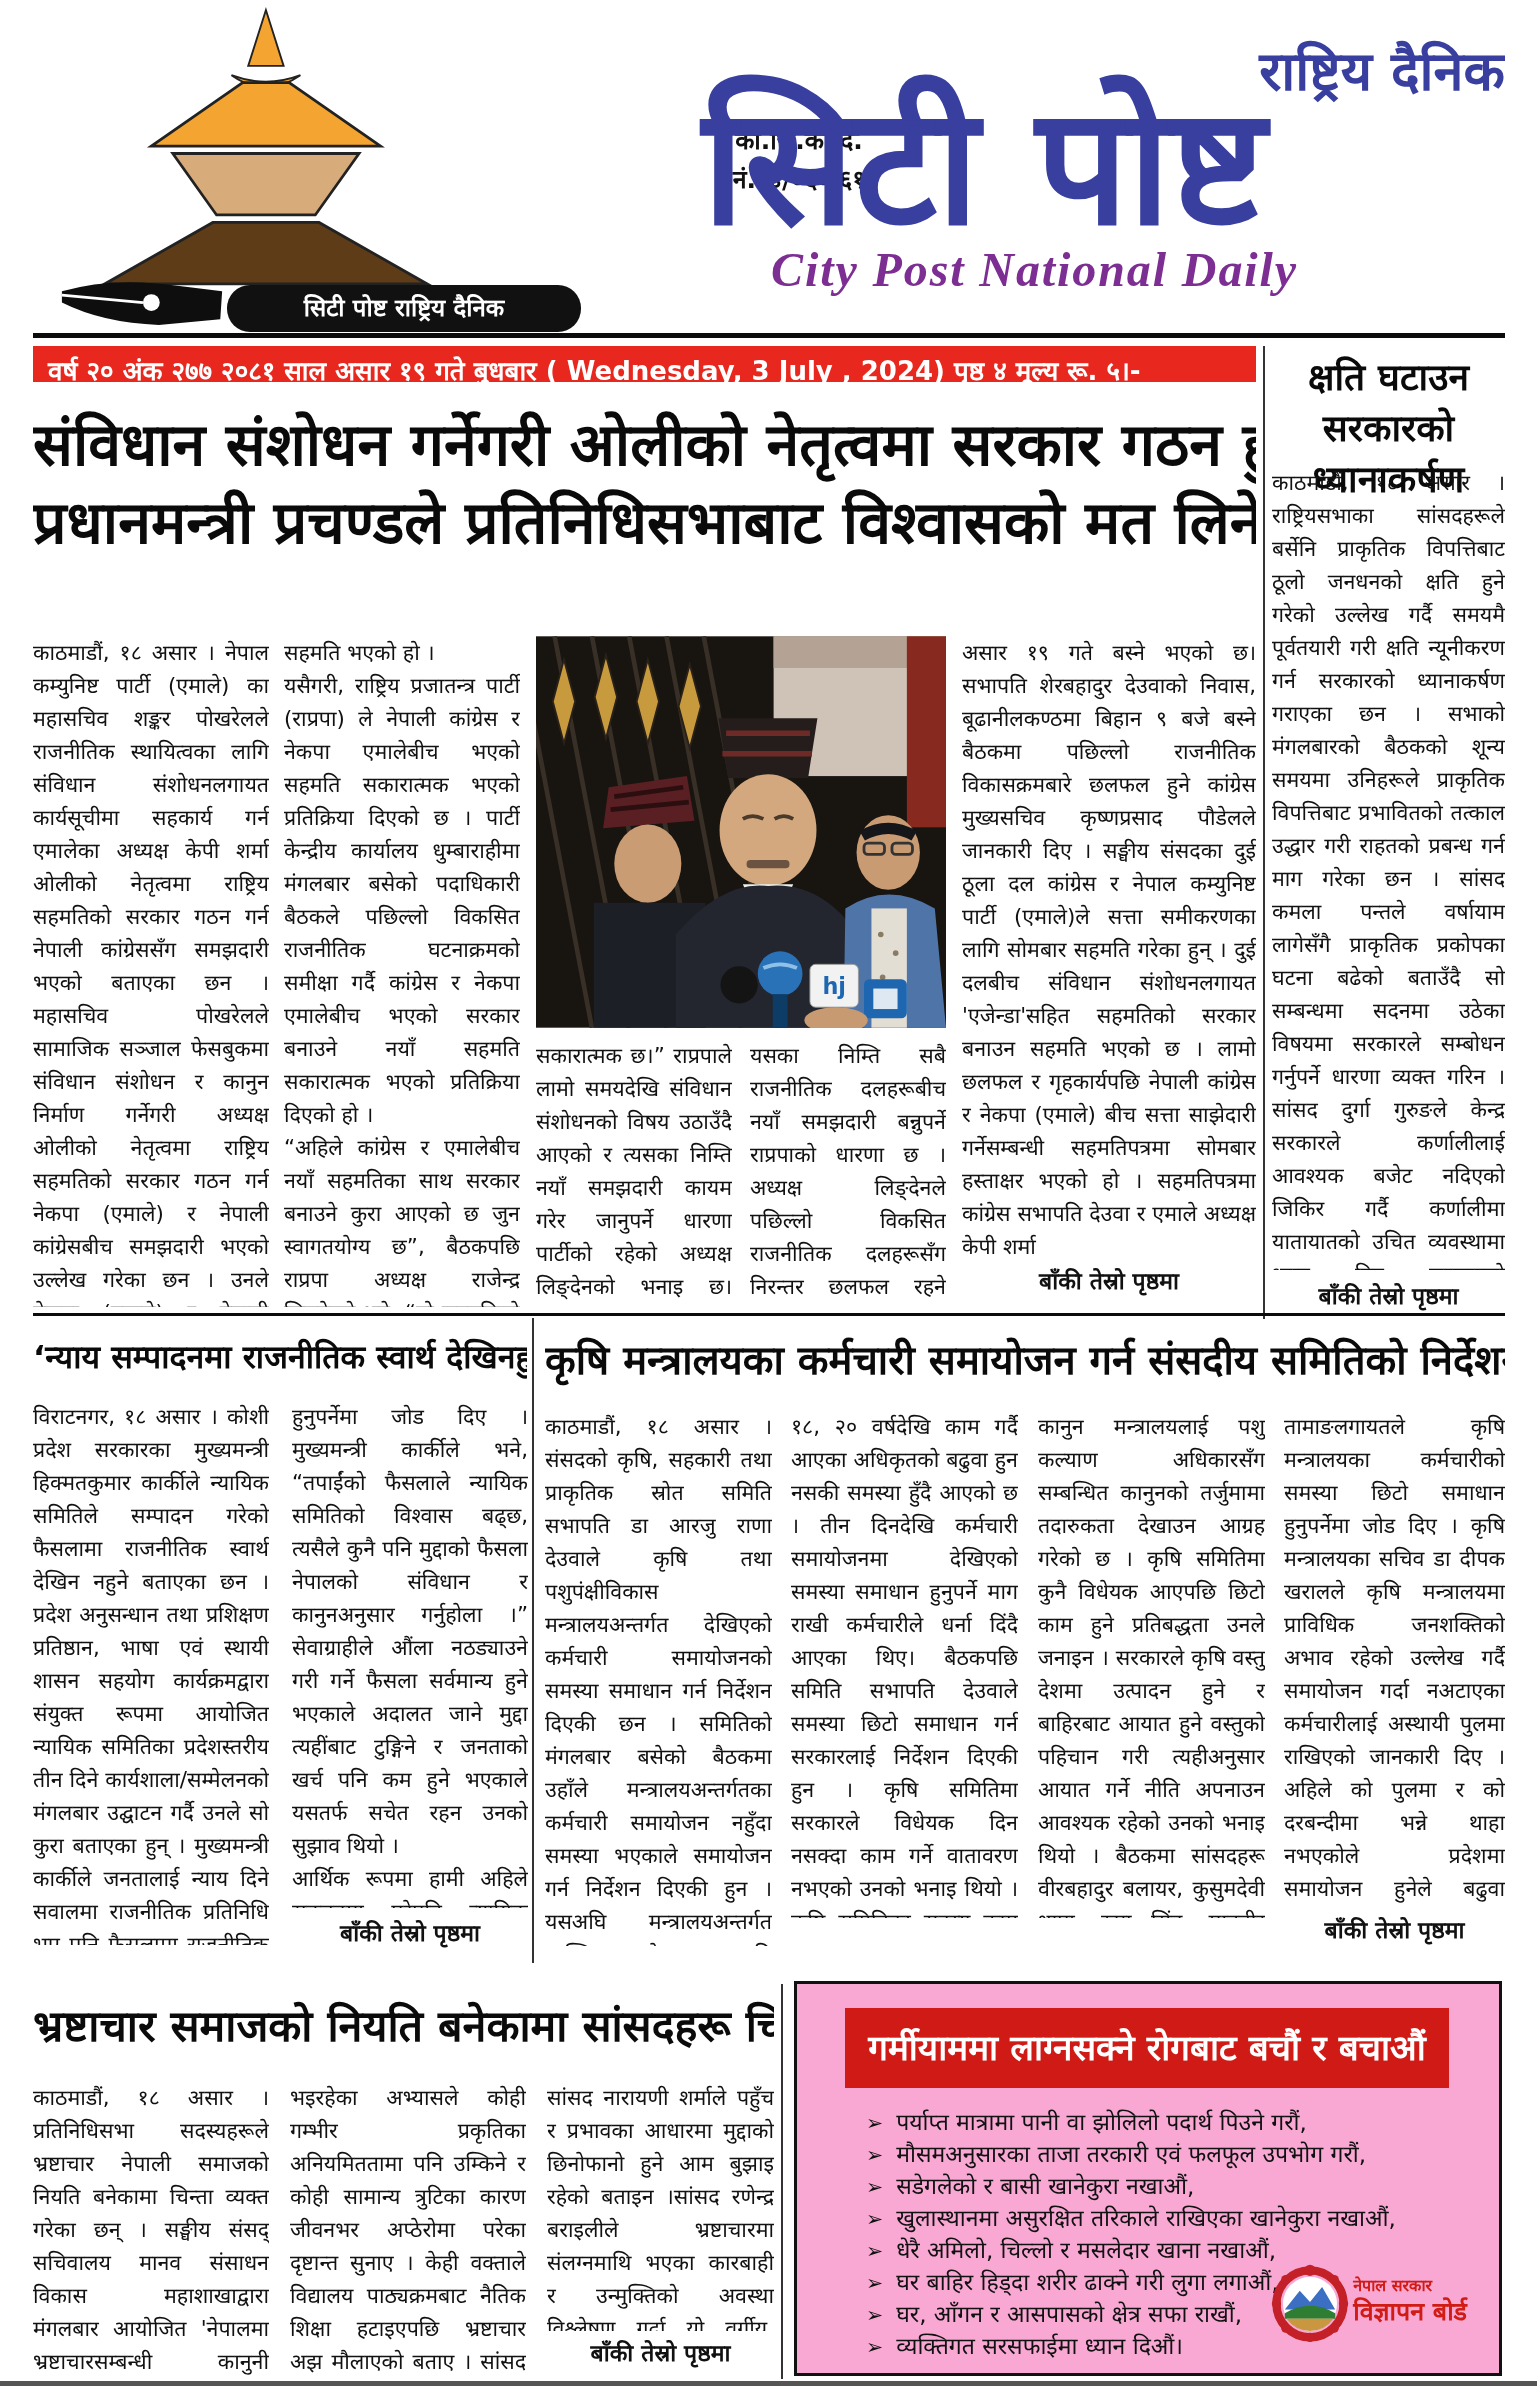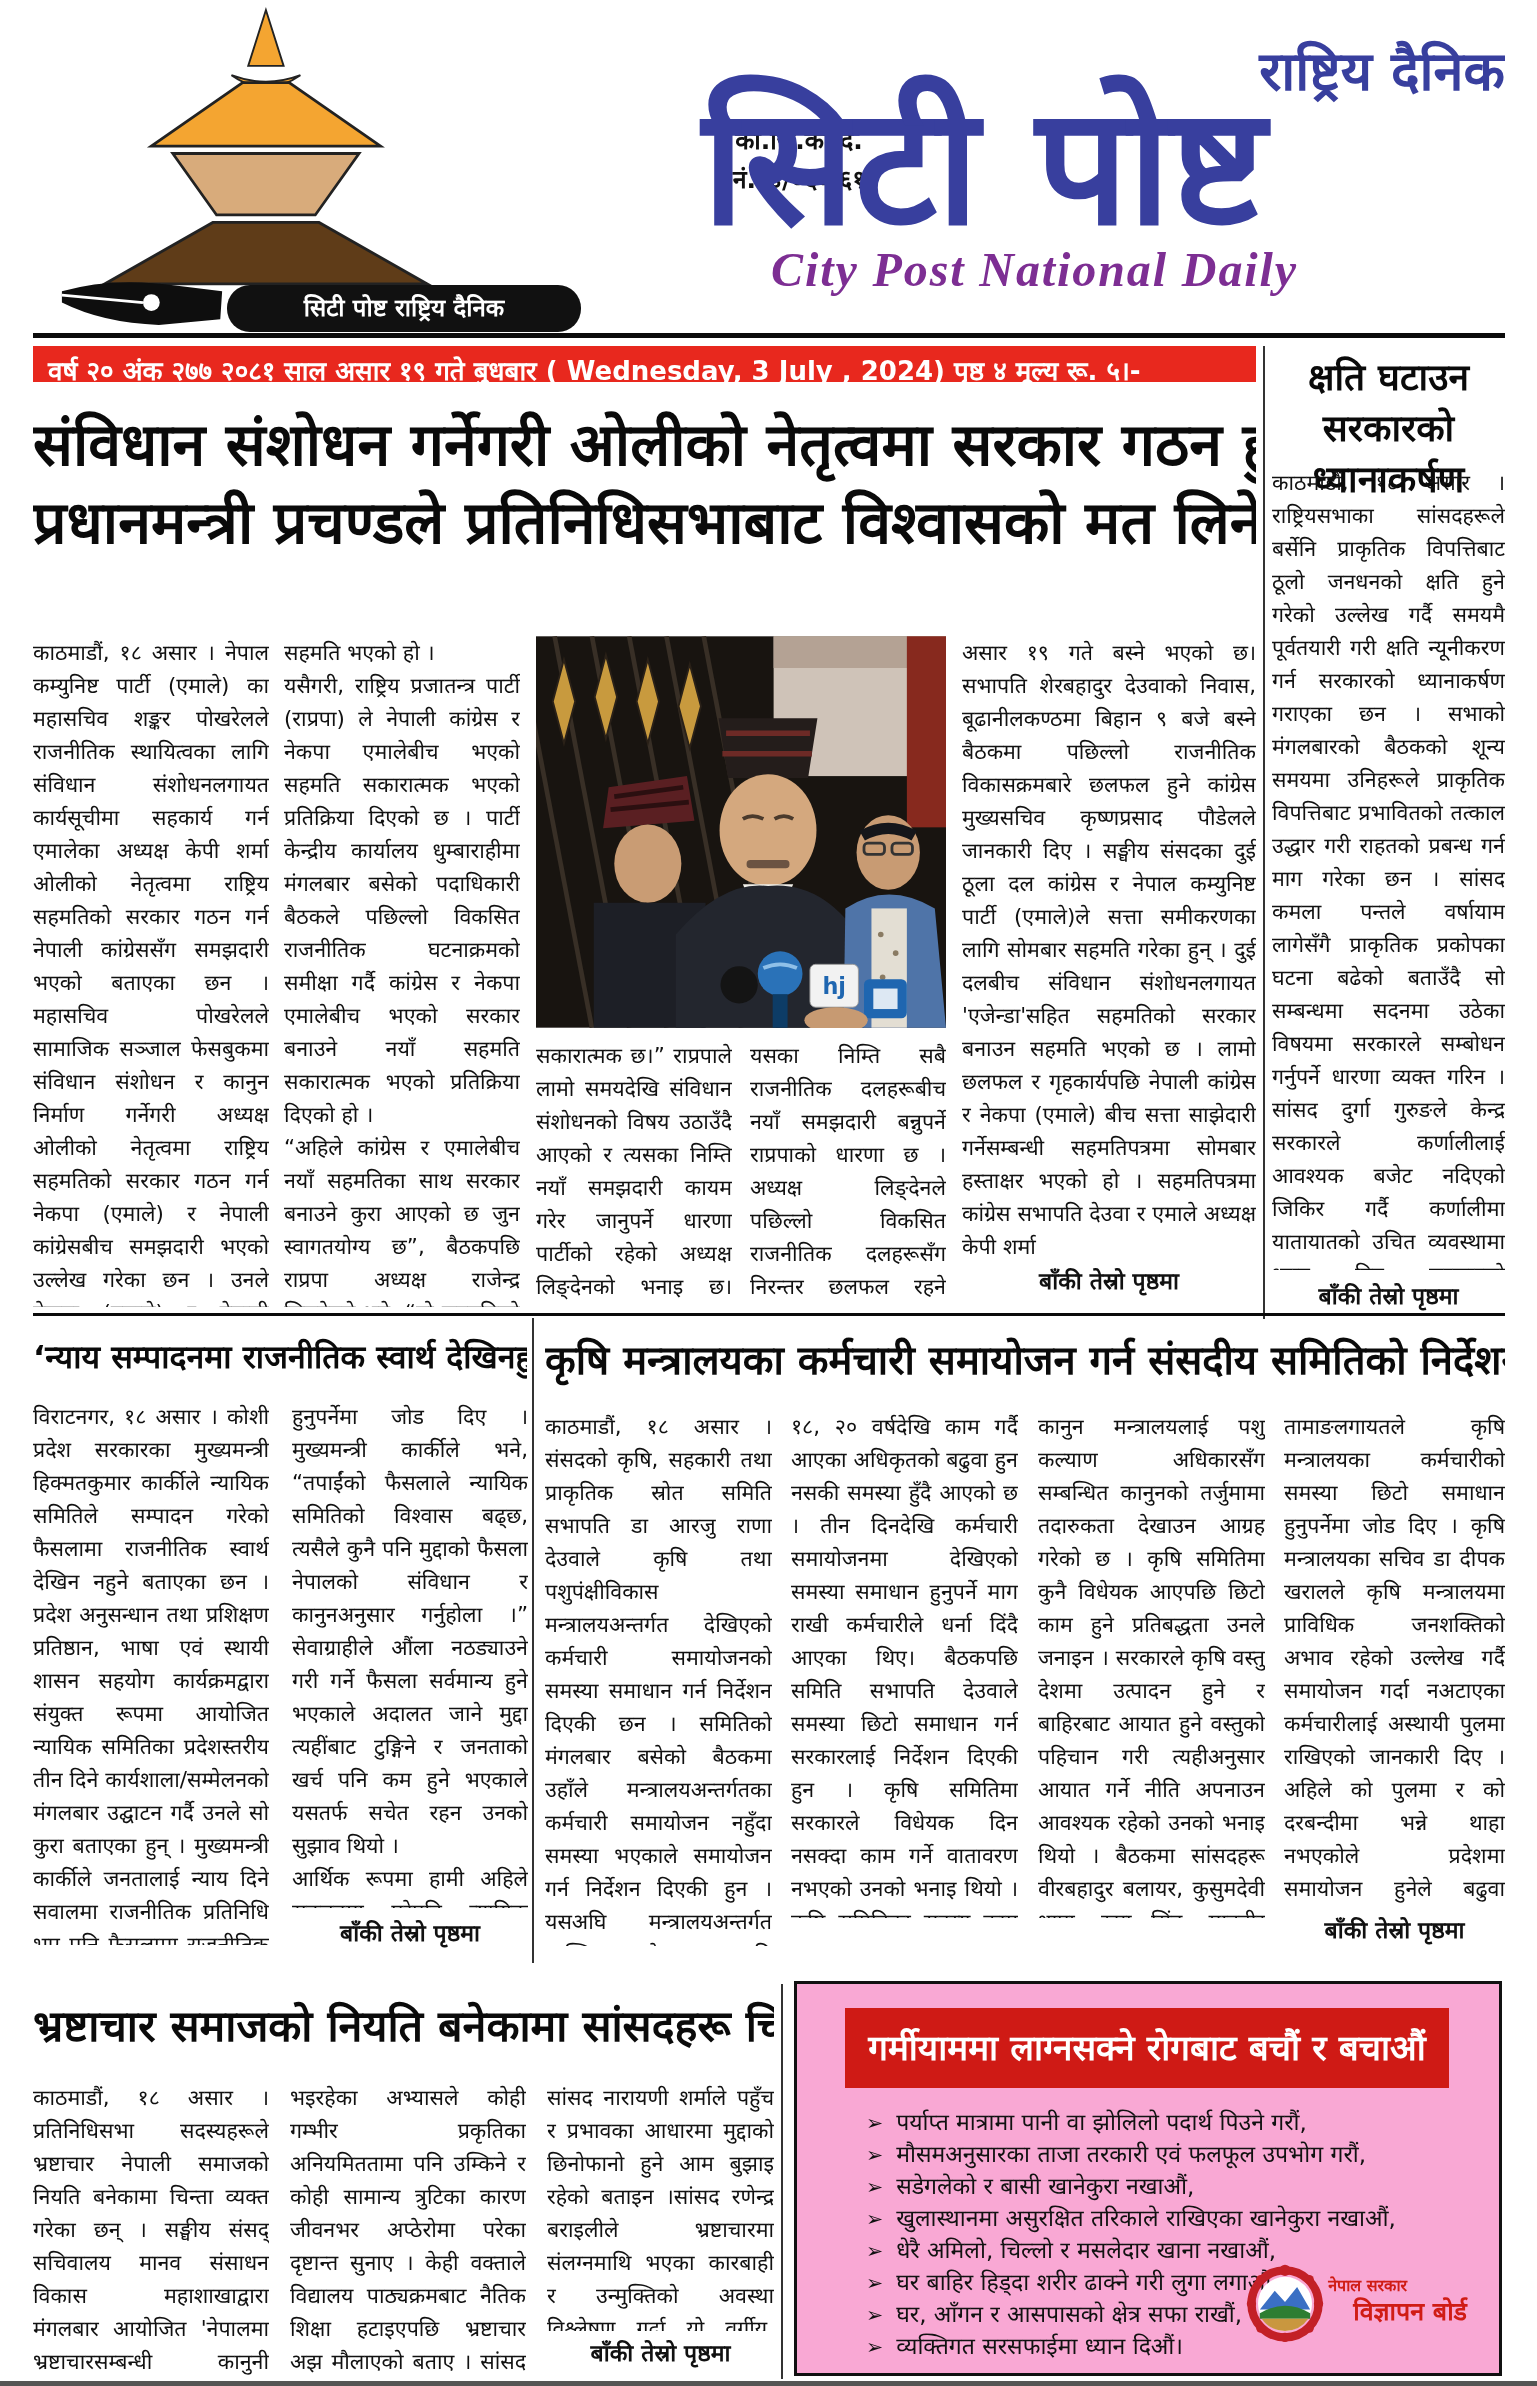--- a/index.html
+++ b/index.html
@@ -23,21 +23,21 @@
   .date-bar{background:#e8281e;color:#fff;font-weight:bold;font-size:26px;line-height:51px;
             padding-left:15px;white-space:nowrap;overflow:hidden;box-sizing:border-box;}
   
   .health-box{border:3.7px solid #111;background:#f9a8d4;box-sizing:border-box;}
   .hb-banner{background:#cf1a15;color:#fff;font-weight:bold;font-size:35px;line-height:80px;
              text-align:center;white-space:nowrap;overflow:hidden;}
   .hb-list{list-style:none;margin:0;padding:0;}
   .hb-list li{font-size:23px;line-height:31px;white-space:nowrap;overflow:hidden;}
   .hb-arrow{display:inline-block;margin-right:13px;font-size:20.5px;}
   .emblem-txt1{color:#d01c15;font-size:16px;font-weight:bold;line-height:20.5px;}
-  .emblem-txt2{color:#d01c15;font-size:25px;font-weight:bold;line-height:32px;margin-left:25px;}
+  .emblem-txt2{color:#d01c15;font-size:25px;font-weight:bold;line-height:32px;}
 </style>
 </head>
 <body>
 
 <div class="page">
 
   <svg class="abs" style="left:47px;top:5.6px;" width="531" height="322" viewBox="0 0 570 345">
     <polygon points="235,4 216,64 254,64" fill="#f4a531" stroke="#222" stroke-width="2"></polygon>
     <path d="M198,74 Q235,100 272,74 Q235,88 198,74 Z" fill="#f4a531" stroke="#222" stroke-width="2"></path>
     <polygon points="210,82 260,82 358,150 112,150" fill="#f4a531" stroke="#222" stroke-width="3"></polygon>

